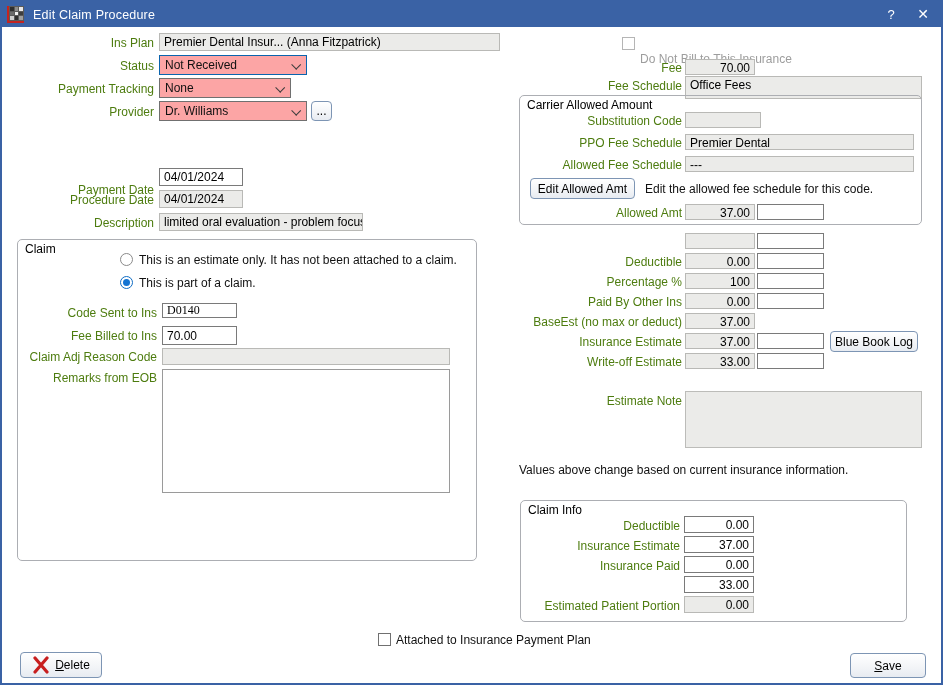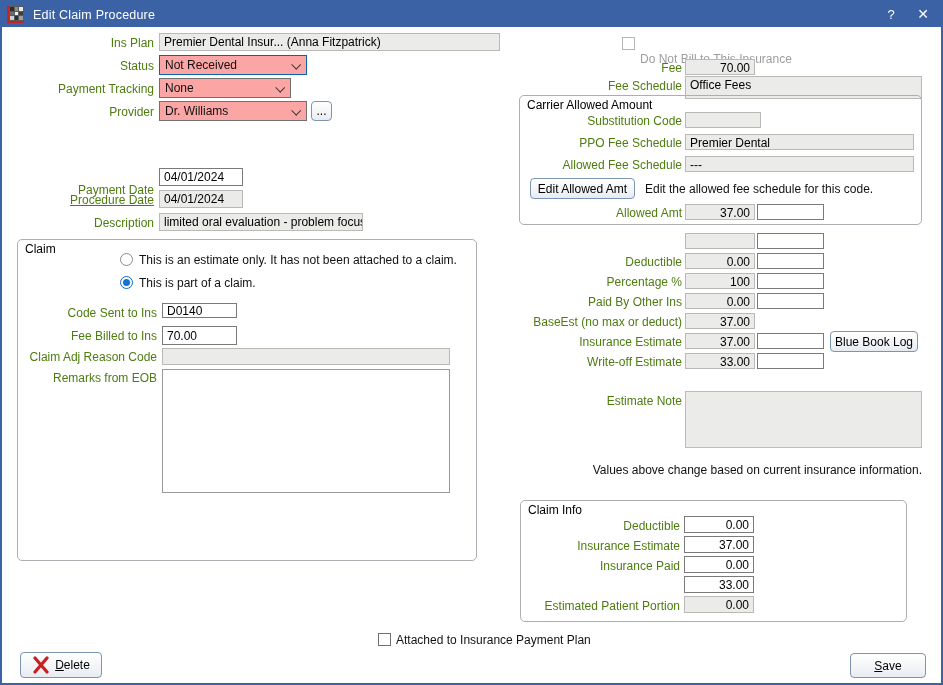--- a/index.html
+++ b/index.html
@@ -69,21 +69,21 @@
   .radio.sel::after { content:""; position:absolute; left:2px; top:2px; width:7px; height:7px; border-radius:50%; background:#1273d2; }
   .radio-label { position:absolute; white-space:nowrap; }
 
   .checkbox { position:absolute; width:13px; height:13px; border:1px solid #707070; background:#fff; }
   .checkbox.disabled { border-color:#b5b5b5; }
   .disabled-text { color:#9d9d9d; }
 
   .textarea { position:absolute; background:#fff; border:1px solid #9a9a9a; }
   .textarea.gray { background:#ebebe9; border-color:#bcbcb9; }
 
-  .note-center { position:absolute; text-align:right; white-space:nowrap; }
+  .note-center { position:absolute; text-align:left; white-space:nowrap; }
 
   .delete-x { width:18px; height:18px; flex:0 0 auto; }
 </style>
 </head>
 <body>
 
 <div class="window">
 
   <div class="titlebar">
     <div class="app-icon">
@@ -120,37 +120,37 @@
   <div class="label lcol" style="top:103px;">Provider</div>
   <div class="combo" style="left:157px; top:99px; width:148px; height:20px;">
     <span>Dr. Williams</span>
     <span class="chev"></span>
   </div>
   <button class="btn" style="left:309px; top:99px; width:21px; height:20px;">...</button>
 
   <div class="label lcol" style="top:181px;padding-left:22px;">Payment Date</div>
   <input class="field white" style="left: 157px; top: 166px; width: 84px; height: 18px;" value="04/01/2024">
 
-  <div class="label lcol" style="top:191px;text-decoration:underline;">Procedure Date</div>
+  <div class="label lcol" style="top:191px;">Procedure Date</div>
   <div class="field" style="left:157px; top:188px; width:84px; height:18px;">04/01/2024</div>
 
   <div class="label lcol" style="top:214px;">Description</div>
   <div class="field" style="left:157px; top:211px; width:204px; height:18px;">limited oral evaluation - problem focused</div>
 
   <div class="groupbox" style="left:15px; top:237px; width:460px; height:322px;"></div>
   <div class="grouplabel" style="left:23px; top:240px;">Claim</div>
 
   <span class="radio" style="left:118px; top:251px;"></span>
   <span class="radio-label" style="left:137px; top:251px;">This is an estimate only. It has not been attached to a claim.</span>
 
   <span class="radio sel" style="left:118px; top:274px;"></span>
   <span class="radio-label" style="left:137px; top:274px;">This is part of a claim.</span>
 
   <div class="label" style="left:0; width:155px; top:304px;">Code Sent to Ins</div>
-  <input class="field white" style="left: 160px; top: 301px; width: 75px; height: 15px;" value="D0140">
+  <input class="field white" style="left: 160px; top: 301px; width: 75px; height: 15px; font-family: Liberation Serif, serif;" value="D0140">
 
   <div class="label" style="left:0; width:155px; top:327px;">Fee Billed to Ins</div>
   <input class="field white" style="left: 160px; top: 324px; width: 75px; height: 19px;" value="70.00">
 
   <div class="label" style="left:0; width:155px; top:348px;">Claim Adj Reason Code</div>
   <div class="field" style="left:160px; top:346px; width:288px; height:17px;"></div>
 
   <div class="label" style="left:0; width:155px; top:369px;">Remarks from EOB</div>
   <div class="textarea" style="left:160px; top:367px; width:288px; height:124px;"></div>
 

